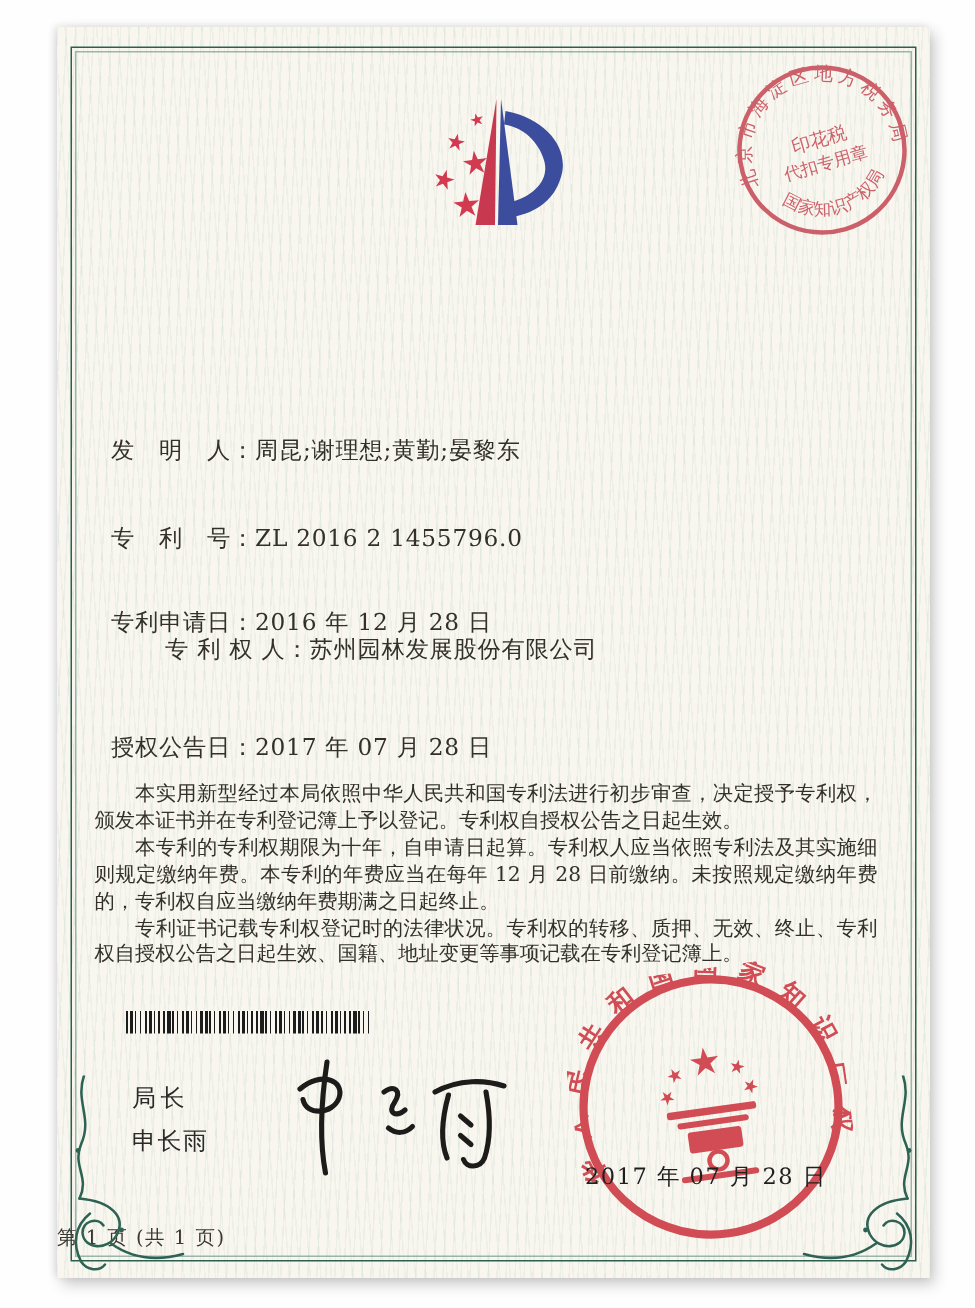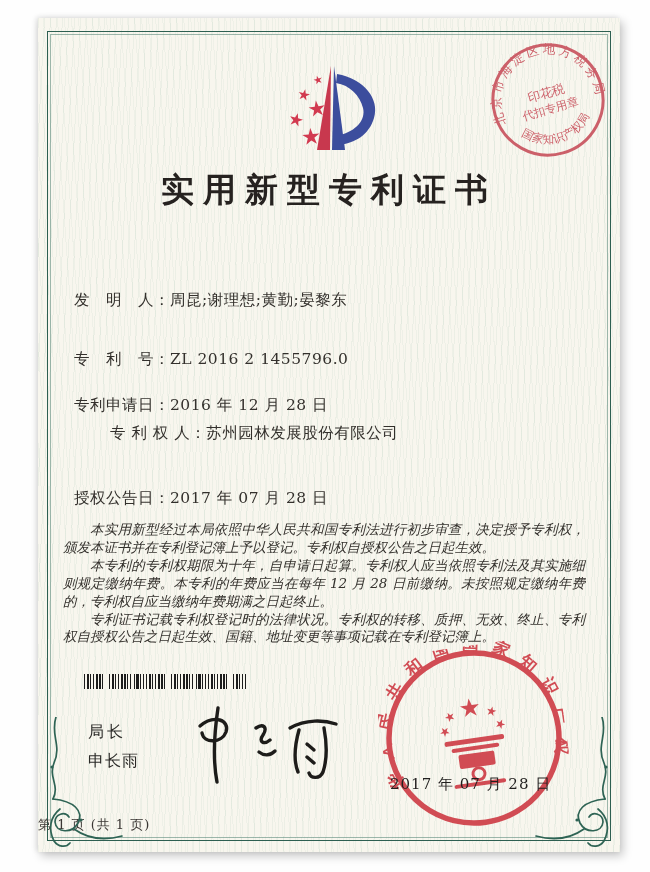--- a/index.html
+++ b/index.html
@@ -26,25 +26,25 @@
     content:"";position:absolute;inset:2px;border:1px solid rgba(80,130,115,.55);
   }
   
   .cert-no{left:36px;top:58px;font-size:14px;letter-spacing:2px;color:#3a3633;}
   .logo{left:223px;top:34px;width:130px;height:112px;}
   .tax-seal{left:450px;top:22px;width:120px;height:120px;transform:rotate(-16deg);opacity:.92;}
   .title{left:0;right:0;top:150px;text-align:center;font-size:33px;letter-spacing:9px;
          color:#262220;font-weight:600;}
   
   .field-row{left:36px;font-size:15.5px;color:#33302c;letter-spacing:.5px;white-space:nowrap;}
-  .f0{top:238px;}.f1{top:272px;}.f2{top:331px;}.f3{top:377px;}.f4{top:405px;margin-left:36px;}.f5{top:470px;}
+  .f0{top:238px;}.f1{top:272px;}.f2{top:331px;}.f3{top:387px;}.f4{top:405px;margin-left:36px;}.f5{top:470px;}
   
   .paras{left:25px;top:503px;width:522px;color:#33302c;}
   .paras p{margin:0;font-size:13.5px;line-height:17.9px;text-align:justify;
-           text-indent:2em;font-style:italic;}
+           text-indent:2em;}
   
   .barcode{left:46px;top:656px;width:162px;height:15px;z-index:1;
     background:repeating-linear-gradient(90deg,
       #1c1c1c 0px,#1c1c1c 1.5px,#f8f6ee 1.5px,#f8f6ee 2.8px,
       #1c1c1c 2.8px,#1c1c1c 5px,#f8f6ee 5px,#f8f6ee 6px,
       #1c1c1c 6px,#1c1c1c 7px,#f8f6ee 7px,#f8f6ee 9.2px,
       #1c1c1c 9.2px,#1c1c1c 10px,#f8f6ee 10px,#f8f6ee 12.4px);}
   .signer-title{left:50px;top:704px;font-size:16px;letter-spacing:3px;color:#2b2a28;
                 font-family:Liberation Mono, monospace;}
   .signer-name{left:50px;top:733px;font-size:16px;letter-spacing:1px;color:#2b2a28;
@@ -95,21 +95,20 @@
     <text font-size="12.5" letter-spacing="3" fill="#c9545f">
       <textPath href="#taxTop" startOffset="50%" text-anchor="middle">北京市海淀区地方税务局</textPath>
     </text>
     <text font-size="11.5" fill="#c9545f">
       <textPath href="#taxBottom" startOffset="50%" text-anchor="middle">国家知识产权局</textPath>
     </text>
     <text x="60" y="57" text-anchor="middle" font-size="12.5" fill="#c9545f">印花税</text>
     <text x="60" y="73" text-anchor="middle" font-size="11.5" fill="#c9545f">代扣专用章</text>
   </svg>
 
-  <div class="abs title">实用新型专利证书</div>
 
   <div class="abs field-row f1">
     <span>发　明　人：</span><span>周昆;谢理想;黄勤;晏黎东</span>
   </div>
   <div class="abs field-row f2">
     <span>专　利　号：</span><span>ZL 2016 2 1455796.0</span>
   </div>
   <div class="abs field-row f3">
     <span>专利申请日：</span><span>2016 年 12 月 28 日</span>
   </div>

